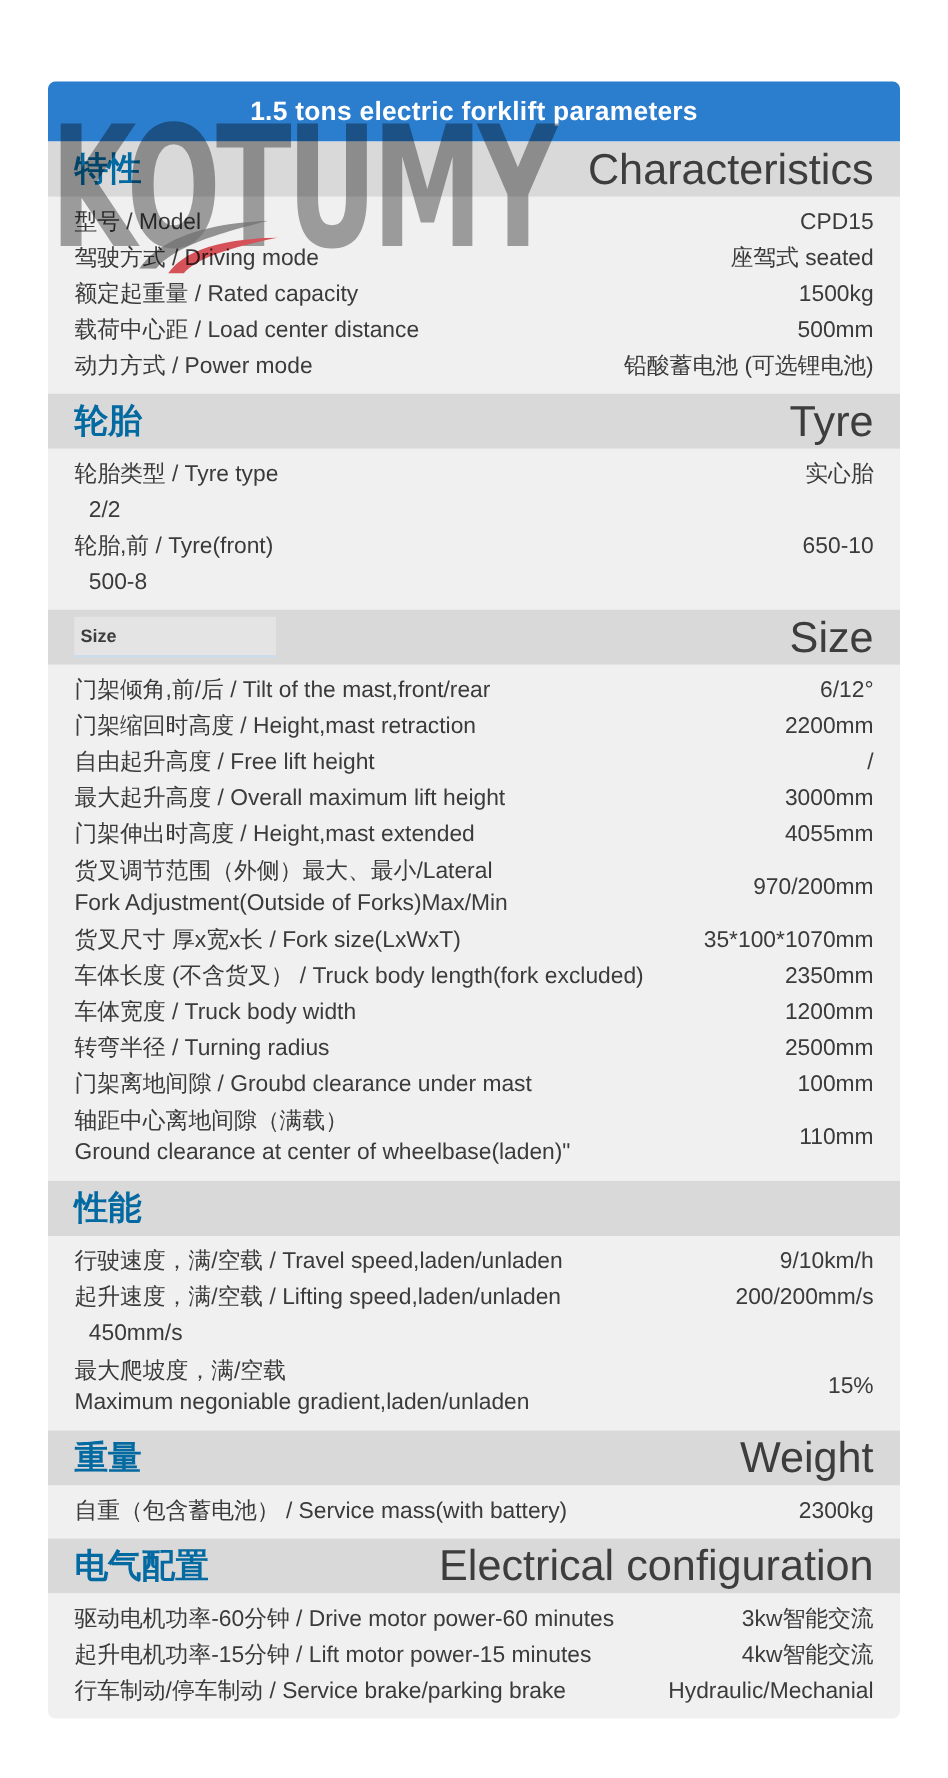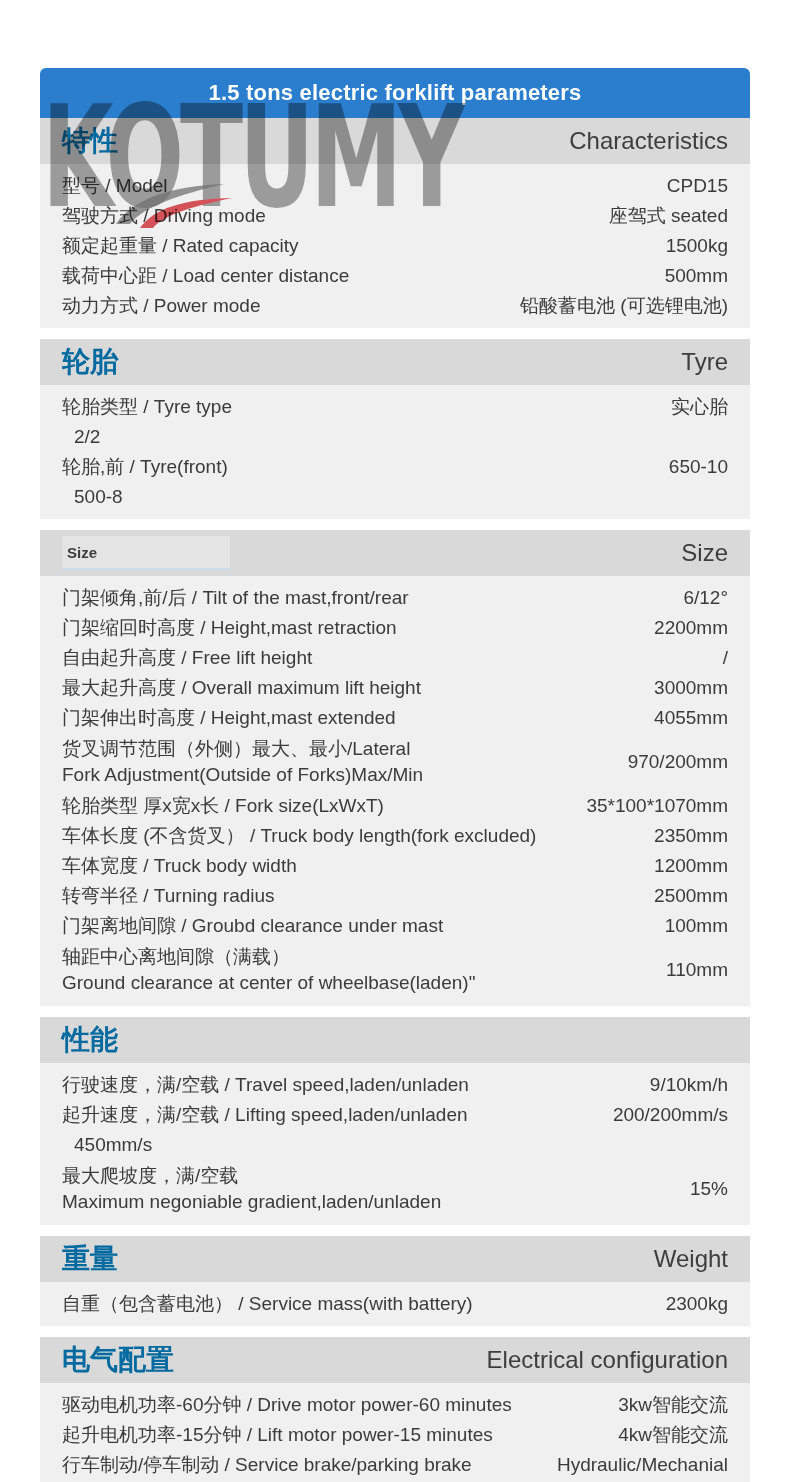--- a/index.html
+++ b/index.html
@@ -22,40 +22,40 @@
     display:flex; align-items:center; justify-content:center;margin-top:38px;
   }
   .top-bar span{
     color:#ffffff;
     font-size:22px;
     font-weight:bold;
     letter-spacing:.2px;
   }
   
   .section{ margin-top:0; }
-  .section + .section{ margin-top:11px; }
+  .section + .section{ }
   .band{
     height:46px;
     background:#d9d9d9;
     display:flex; align-items:center; justify-content:space-between;
     padding:0 22px;
   }
   .band-cn{
     font-size:28px; font-weight:600; color:#0369a1;
   }
   .band-cn.small{
     font-size:15px; font-weight:bold; color:#3d3d3d;
     width:168px; height:34px; line-height:34px;
     background:#e4e4e4;
     border-bottom:2px solid #c9daea;
     padding-left:5px; box-sizing:border-box;
     align-self:center;
   }
   .band-en{
-    font-size:24px; font-weight:400; color:#3d3d3d;
+    font-size:36px; font-weight:400; color:#3d3d3d;
   }
   .rows{
     background:#f0f0f0;
     padding:7px 0;
   }
   .section:last-child .rows{ border-radius:0 0 6px 6px; }
   .row{
     display:flex; align-items:center; justify-content:space-between;
     padding:0 22px;
     font-size:19px;
@@ -198,21 +198,21 @@
     <div class="row-value">4055mm</div>
   </div>
 
   <div class="row multi">
     <div class="row-label">货叉调节范围（外侧）最大、最小/Lateral
 Fork Adjustment(Outside of Forks)Max/Min</div>
     <div class="row-value">970/200mm</div>
   </div>
 
   <div class="row">
-    <div class="row-label">轮胎类型 厚x宽x长 / Fork size(LxWxT)</div>
+    <div class="row-label">货叉尺寸 厚x宽x长 / Fork size(LxWxT)</div>
     <div class="row-value">35*100*1070mm</div>
   </div>
 
   <div class="row">
     <div class="row-label">车体长度 (不含货叉） / Truck body length(fork excluded)</div>
     <div class="row-value">2350mm</div>
   </div>
 
   <div class="row">
     <div class="row-label">车体宽度 / Truck body width</div>

